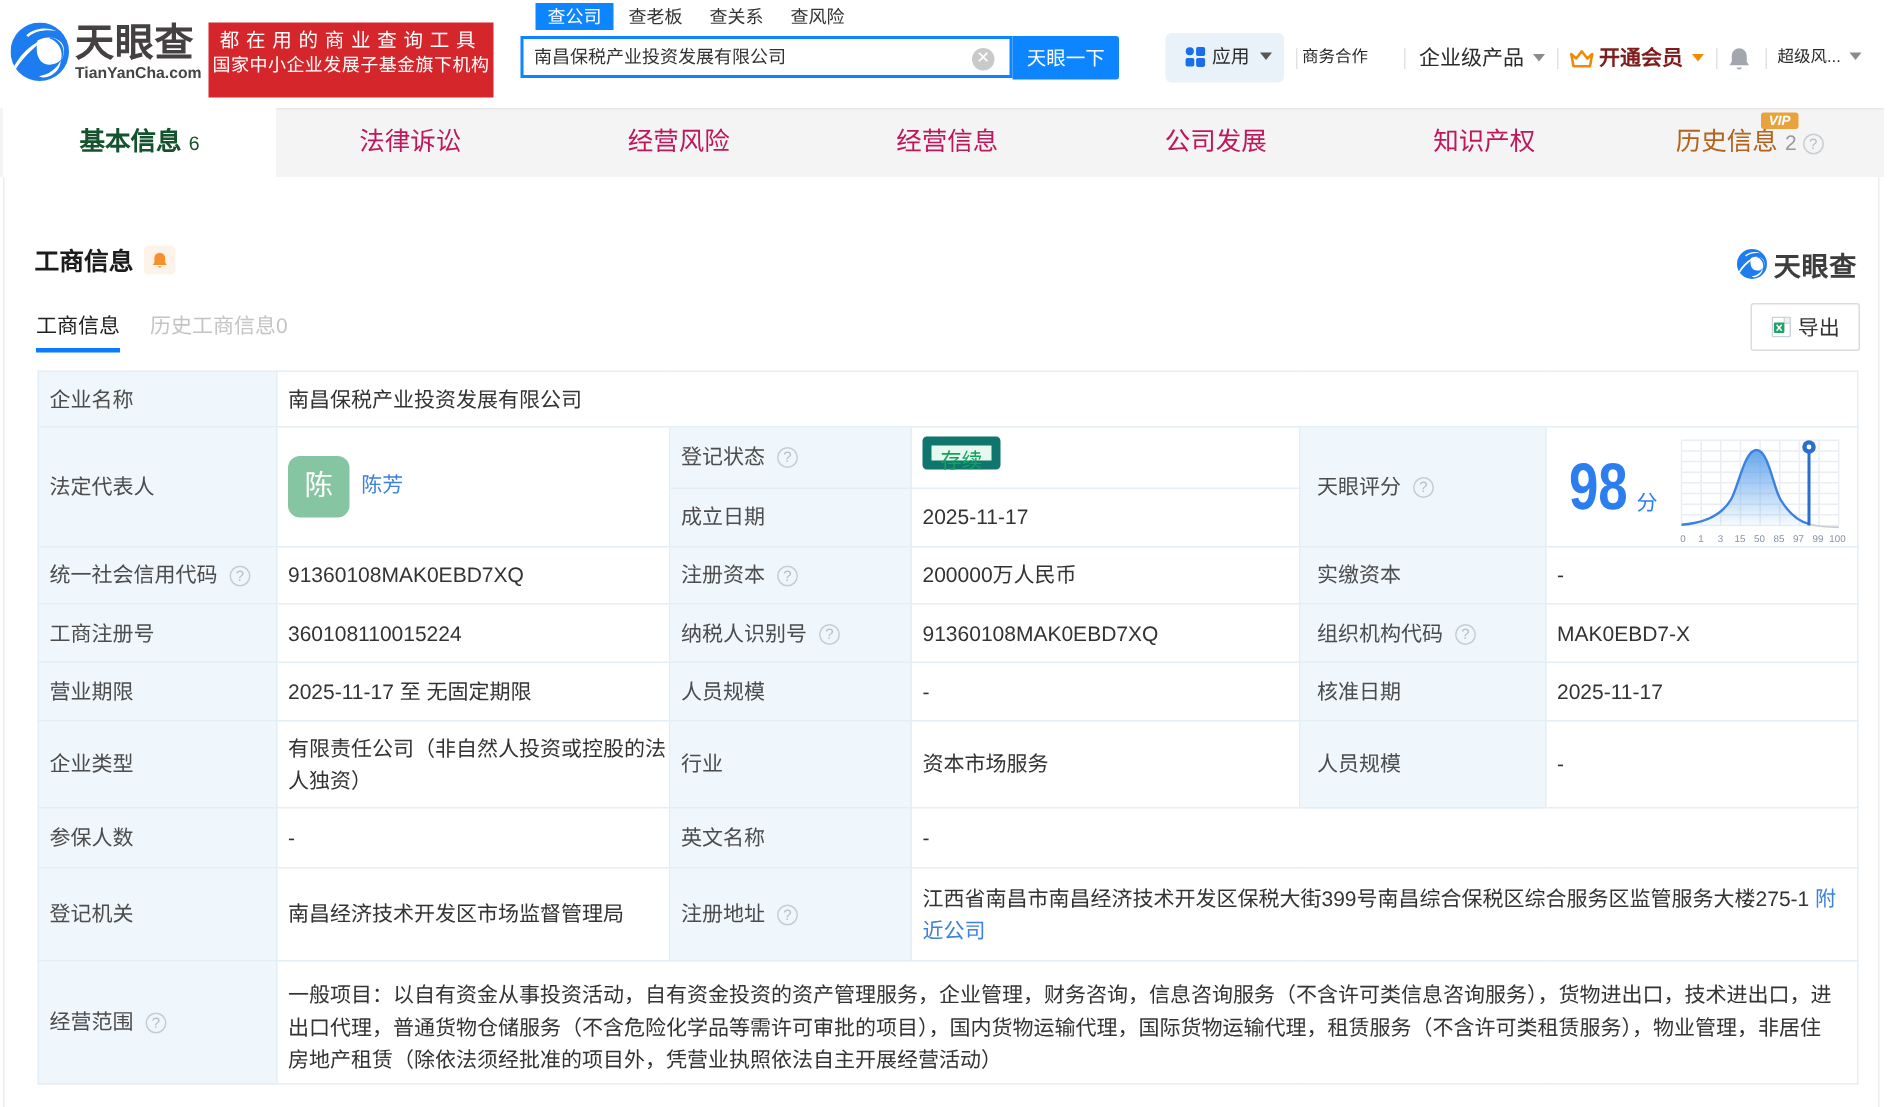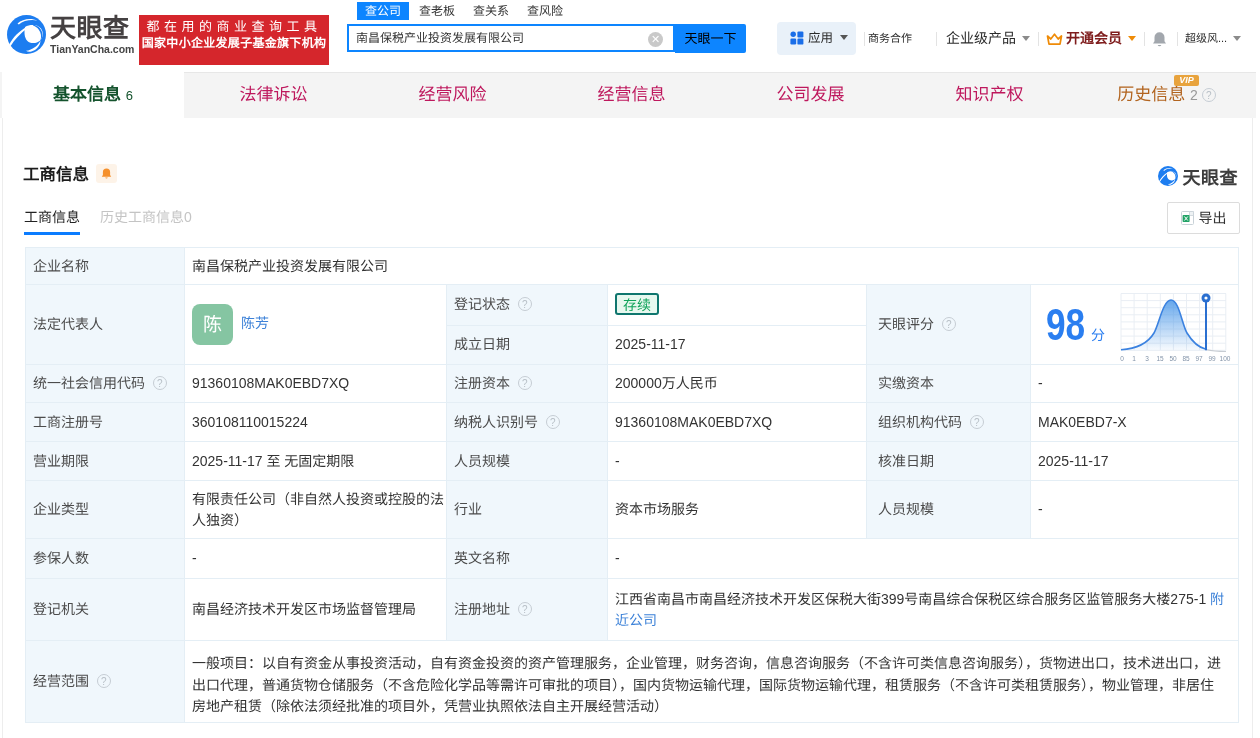--- a/index.html
+++ b/index.html
@@ -5,30 +5,30 @@
 * { margin:0; padding:0; box-sizing:border-box; }
 html,body { width:1260px; height:738px; overflow:hidden; }
 body { font-family:"Liberation Sans",sans-serif; background:#fff; position:relative; color:#333; }
 .abs { position:absolute; }
 
 
 #hdr { position:absolute; left:0; top:0; width:1260px; height:72px; background:#fff; }
 #logo-sub { font-size:10.5px; font-weight:bold; color:#454545; letter-spacing:0; }
 #redbadge { position:absolute; left:139px; top:15px; width:190px; height:50px; background:#d5262c; color:#fff; text-align:center; }
 #redbadge .l1 { font-size:13px; line-height:16px; letter-spacing:4.5px; margin-top:4px; white-space:nowrap; }
-#redbadge .l2 { font-size:12px; line-height:15px; letter-spacing:0.3px; margin-top:1px; white-space:nowrap;font-weight:bold; }
+#redbadge .l2 { font-size:12px; line-height:15px; letter-spacing:0.3px; margin-top:1px; white-space:nowrap; }
 
 
 #stabs { position:absolute; left:347px; top:2px; height:18px; font-size:12px;padding-left:10px; }
 #stabs span { display:inline-block; vertical-align:top; line-height:18px; }
 .stab-on { background:#0d85ff; color:#fff; padding:0 8px; height:18px; }
 .stab { color:#333; margin-left:18px; }
 #sinput { position:absolute; left:347px; top:24px; width:328px; height:28px; border:2px solid #0d85ff; background:#fff; line-height:24px; font-size:12px; color:#333; padding-left:7px; }
 #sclear { position:absolute; left:648px; top:32px; width:15px; height:15px; border-radius:50%; background:#c9c9c9; color:#fff; font-size:11px; line-height:15px; text-align:center; }
-#sbtn { position:absolute; left:675px; top:24px; width:71px; height:29px; background:#0d85ff; color:#000000; font-size:13px; text-align:center; line-height:29px; border-radius:0 2px 2px 0; }
+#sbtn { position:absolute; left:675px; top:24px; width:71px; height:29px; background:#0d85ff; color:#ffffff; font-size:13px; text-align:center; line-height:29px; border-radius:0 2px 2px 0; }
 .chip { position:absolute; left:777px; top:22px; width:79px; height:33px; background:#e9f1f9; border-radius:4px; }
 .mi { position:absolute; top:24px; height:29px; line-height:29px; font-size:11px; color:#2b2b2b; }
 .sep { position:absolute; top:32px; height:14px; width:1px; background:#e3e3e3; }
 .caret { display:inline-block; width:0; height:0; border-left:4.5px solid transparent; border-right:4.5px solid transparent; border-top:5px solid #8b8b8b; vertical-align:middle; margin-left:6px; margin-bottom:2px; }
 
 
 #nav { position:absolute; left:0; top:72px; width:1256px; height:46px; background:#f4f4f4; }
 #nav .tab { position:absolute; top:0; height:46px; line-height:46px; text-align:center; font-size:17px; color:#be185d; width:179px; }
 #nav .tab.on { background:#fff; color:#14532d; font-weight:bold; }
 
@@ -42,21 +42,21 @@
 #subtab1 { color:#222; padding-bottom:5px; border-bottom:3px solid #0b7cff; display:inline-block; }
 #subtab2 { color:#c4c4c4; margin-left:20px; }
 #exportbtn { position:absolute; left:1164px; top:84px; width:73px; height:32px; border:1px solid #dcdcdc; border-radius:2px; background:#fff; font-size:14px; color:#333; line-height:30px; text-align:center; }
 
 
 #tbl { position:absolute; left:22px; top:129px; border-collapse:collapse; table-layout:fixed; width:1213px; font-size:14px; }
 #tbl td { border:1px solid #e4eef5; padding:0 4px 0 7px; color:#333; vertical-align:middle; line-height:21px; }
 #tbl td.lb { background:#f0f7fc; color:#4c4c4c; }
 #tbl tr td.lb:nth-child(5) { padding-left:11px; }
 .qm { display:inline-block; width:14px; height:14px; border:1px solid #c6cdd4; border-radius:50%; color:#b7bfc6; font-size:10px; line-height:13px; text-align:center; margin-left:4px; vertical-align:1px; background:#fff0; }
-.badge-green { display:inline-block; height:22px; line-height:20px; padding:0 6px; border:2px solid #0f766e; background:#e7f8ef; color:#11a35b; font-size:14px; border-radius:3px; }
+.badge-green { display:inline-block; height:22px; line-height:20px; padding:0 6px; border:6px solid #0f766e; background:#e7f8ef; color:#11a35b; font-size:14px; border-radius:3px; }
 .avatar { display:inline-block; width:41px; height:41px; background:#85c5a2; border-radius:8px; color:#fff; font-size:19px; line-height:41px; text-align:center; vertical-align:middle; }
 a.blue { color:#3d82d8; text-decoration:none; }
 </style>
 </head>
 <body>
 
 <div id="hdr">
   <svg class="abs" style="left:7px;top:15px" width="39" height="39" viewBox="0 0 39 39">
     <circle cx="19.5" cy="19.5" r="19.5" fill="#1d7df0"></circle>
     <path d="M10.5,8.5 C15.5,3.8 24,2.6 30.5,5.6 C24.5,4.4 16.5,5.2 11.8,9.6 Z" fill="#fff"></path>

